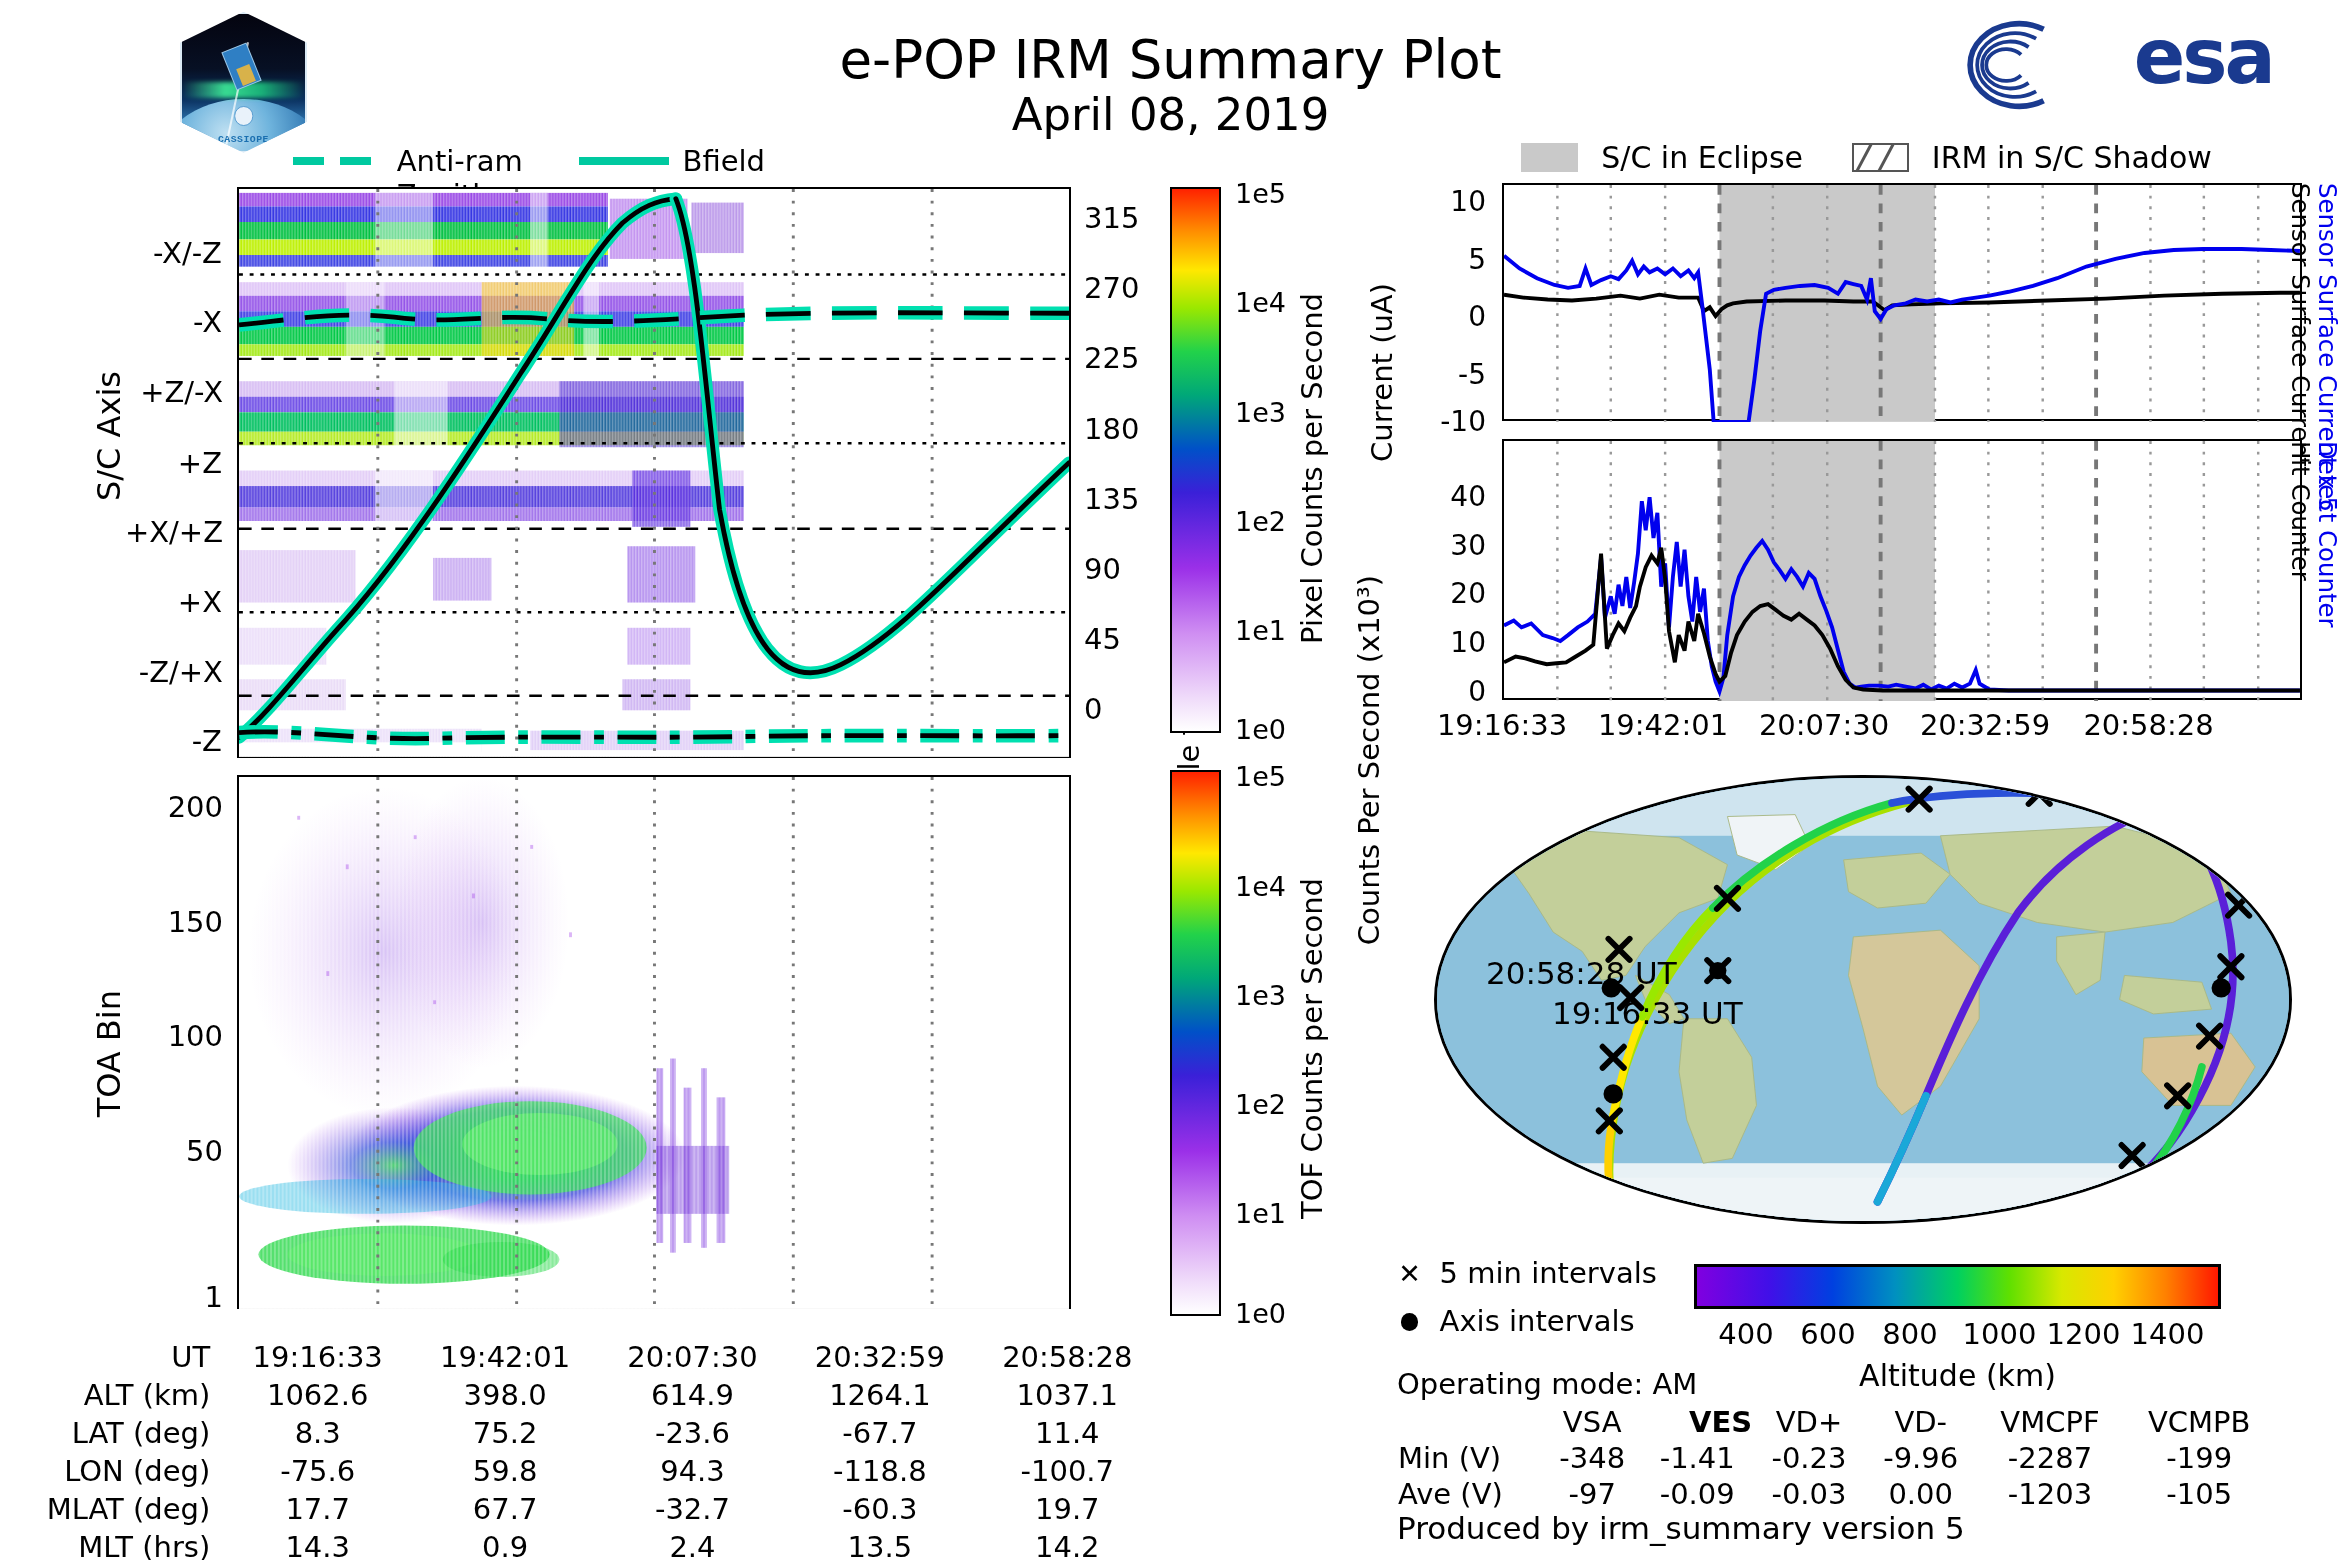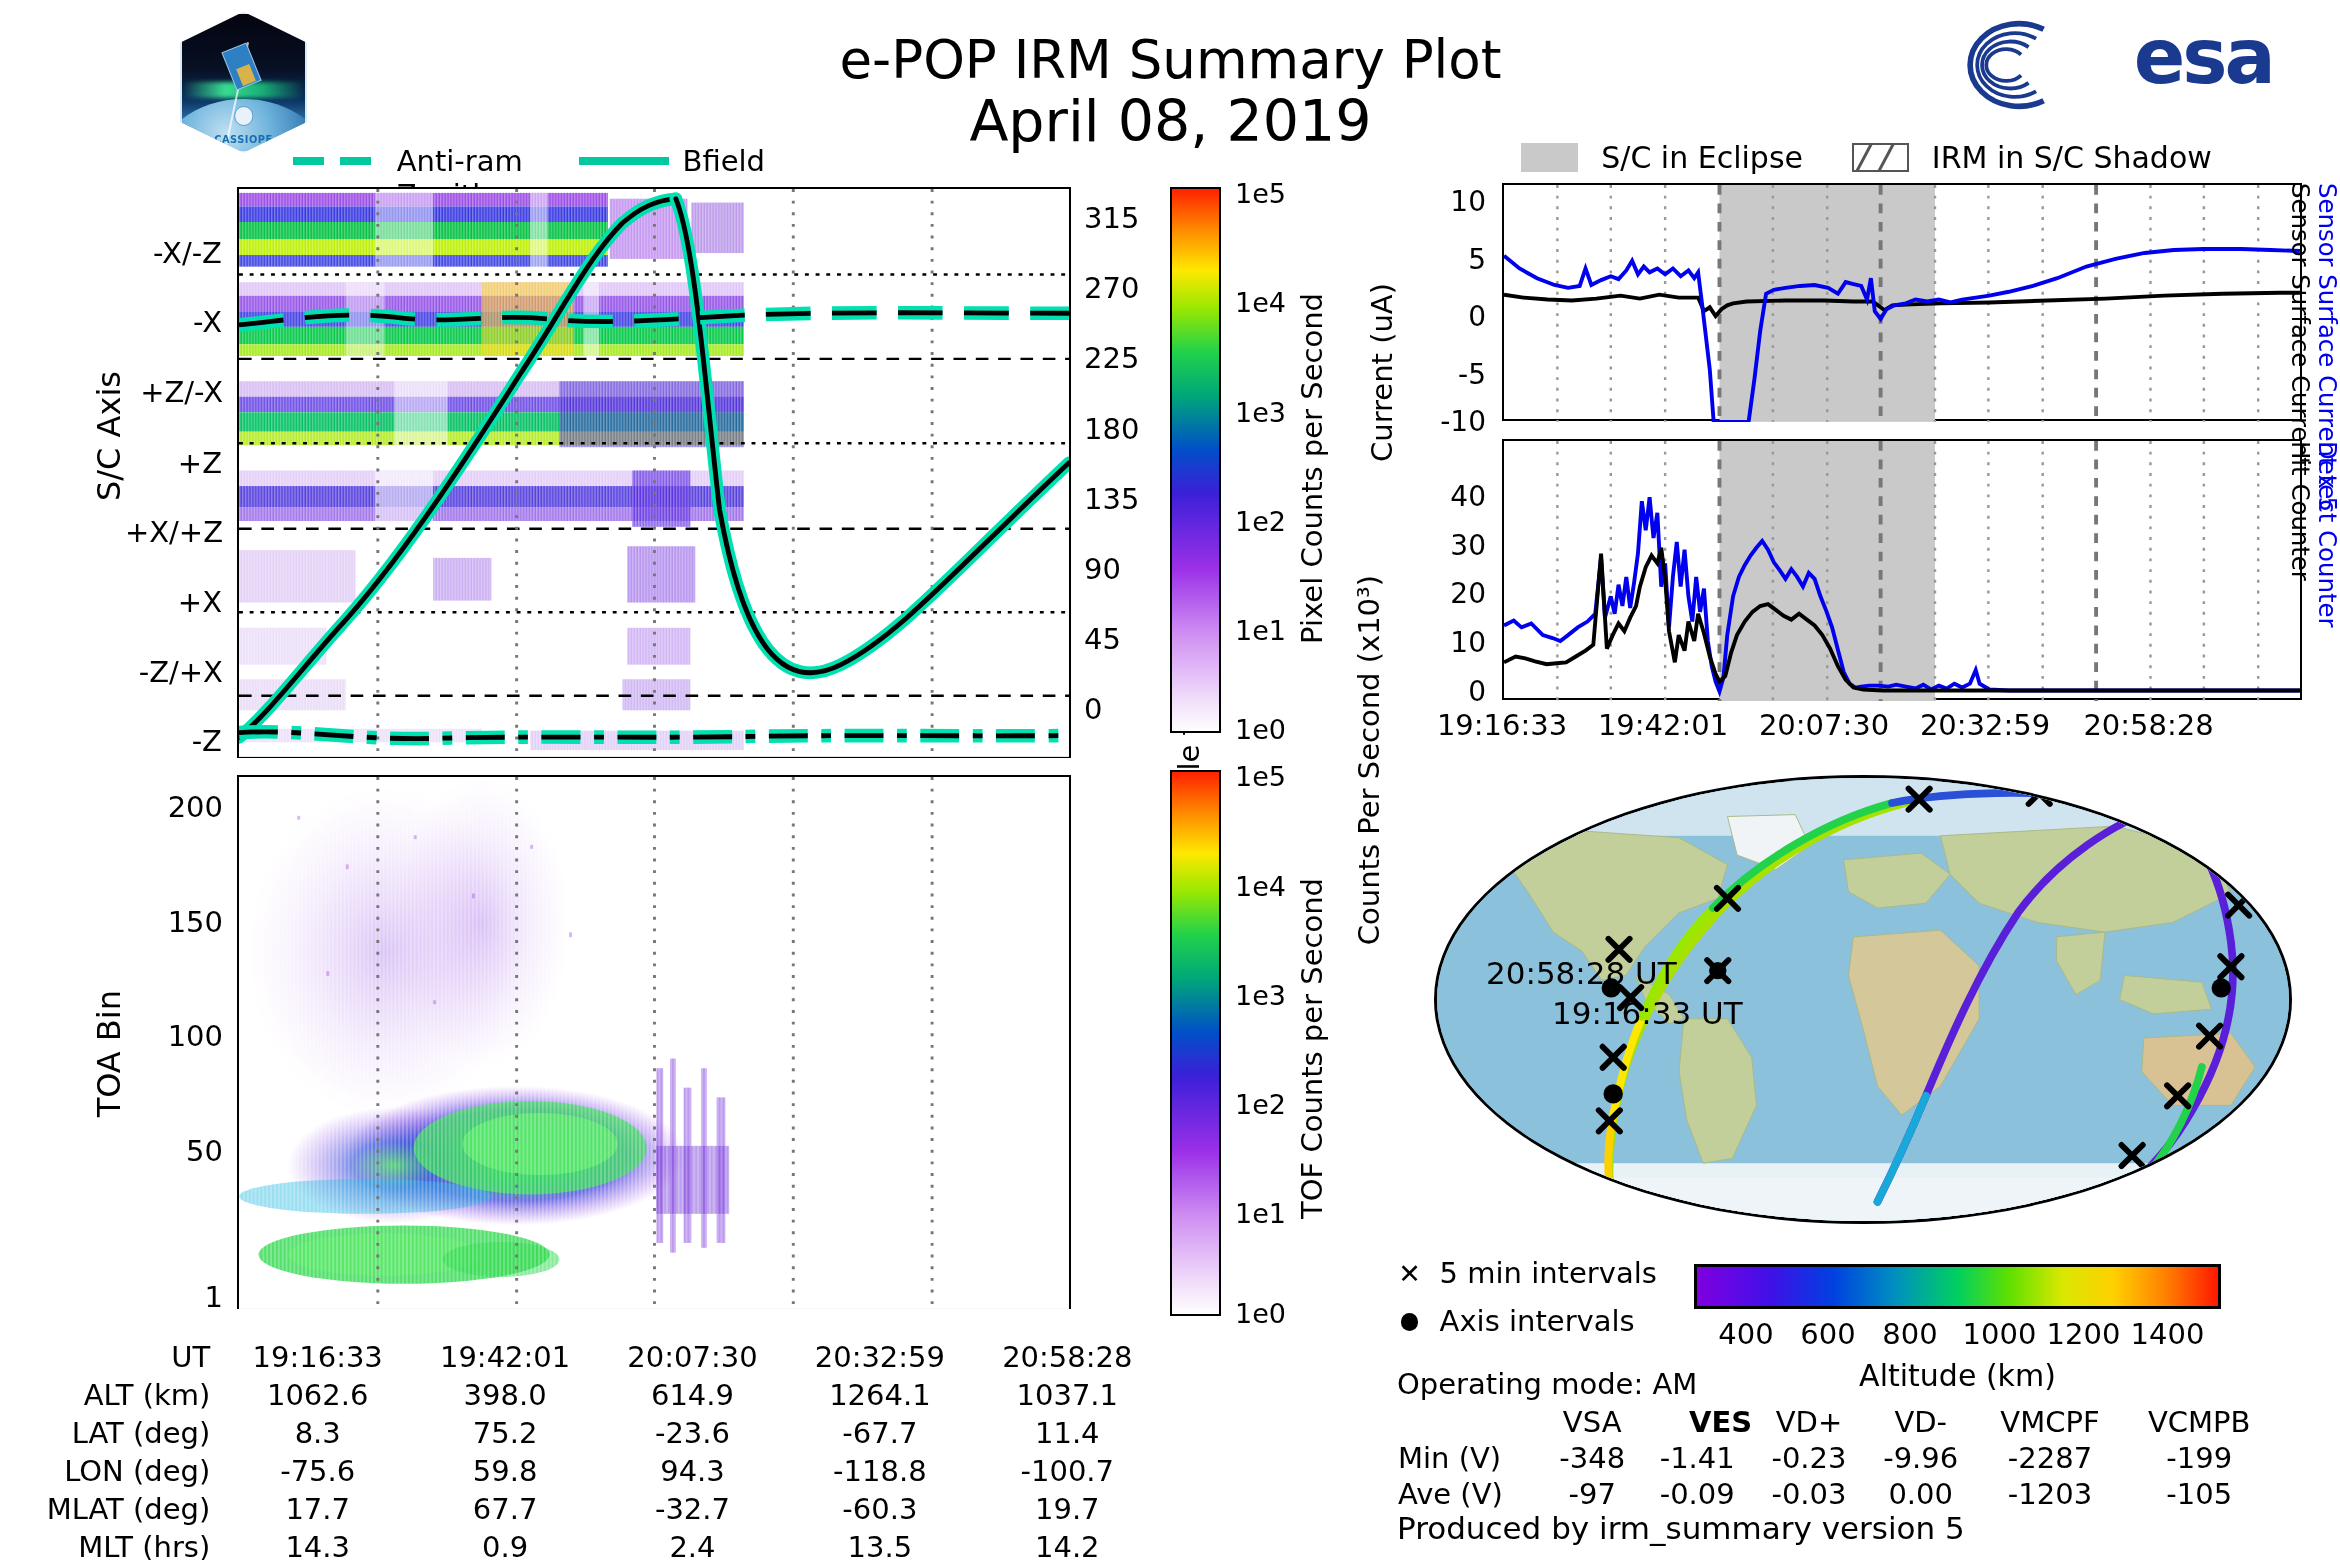--- a/index.html
+++ b/index.html
@@ -10,24 +10,24 @@
     font-family:"DejaVu Sans","Liberation Sans",sans-serif;
     color:#000;
     position:relative;
     overflow:hidden;
   }
   .abs { position:absolute; }
 
   
   #title-block { left:0; top:9.8px; width:2341px; text-align:center;margin-top:20px; }
   #title-main { font-size:53px; line-height:1.12; }
-  #title-date { font-size:57px; line-height:1.15; }
-
-  
-  #patch { left:180px; top:11.7px; width:127px; height:141px; }
+  #title-date { font-size:45px; line-height:1.15; }
+
+  
+  #patch { left:180px; top:11.7px; width:127px; height:141px;font-family:Liberation Mono, monospace; }
   .patch-hex {
     width:100%; height:100%;
     clip-path: polygon(50% 0%, 100% 22%, 100% 78%, 50% 100%, 0% 78%, 0% 22%);
     background:linear-gradient(#04040f 0%, #071024 40%, #0a2f5e 62%, #2a6fa8 78%, #cfe6f5 100%);
     position:relative; overflow:hidden;
     border:2px solid #dbeaf5;
   }
   .patch-aurora {
     position:absolute; left:0; right:0; top:50%; height:15.6px;
     background:linear-gradient(90deg, rgba(0,200,120,0) 0%, rgba(60,230,150,.95) 35%, rgba(30,210,130,.8) 65%, rgba(0,200,120,0) 100%);

